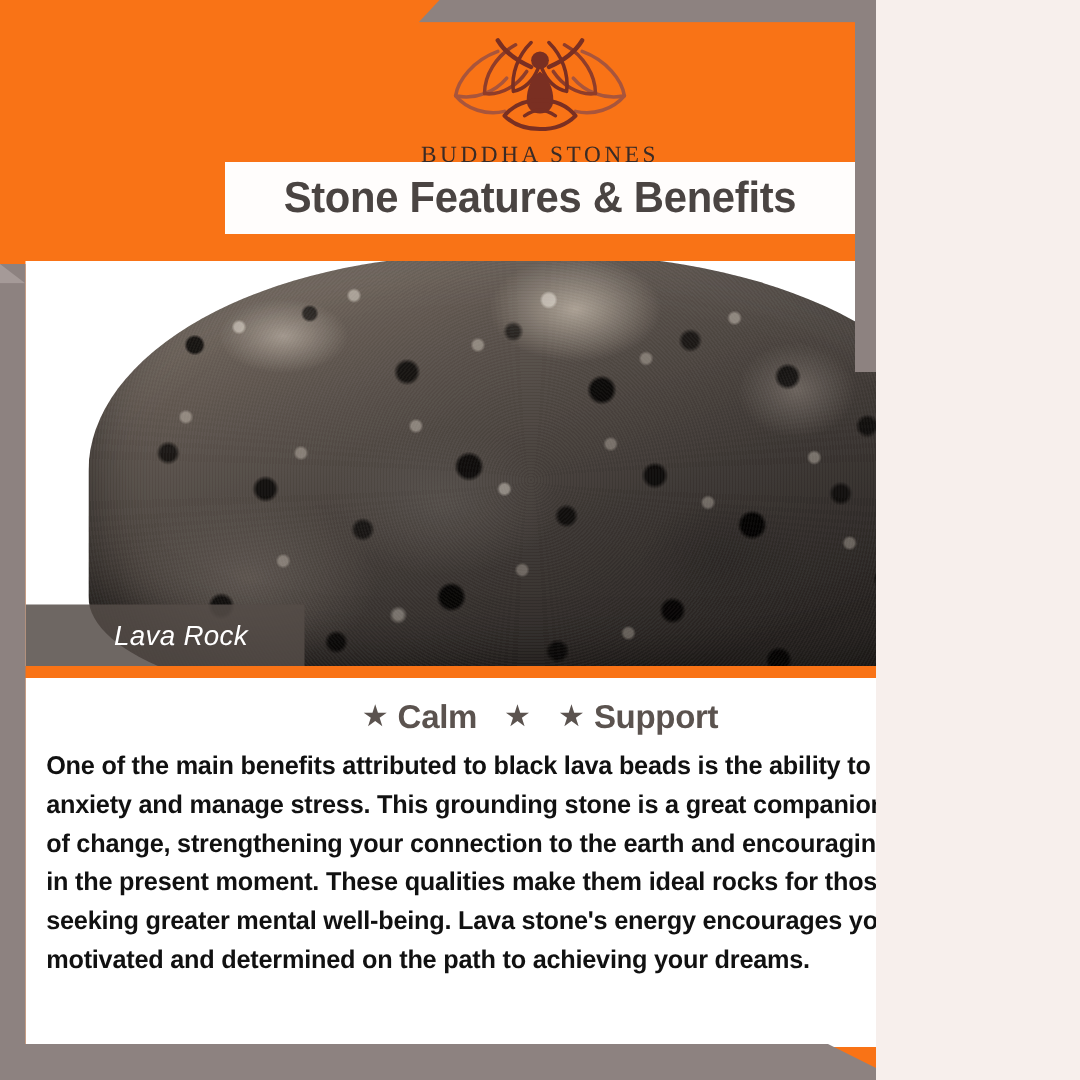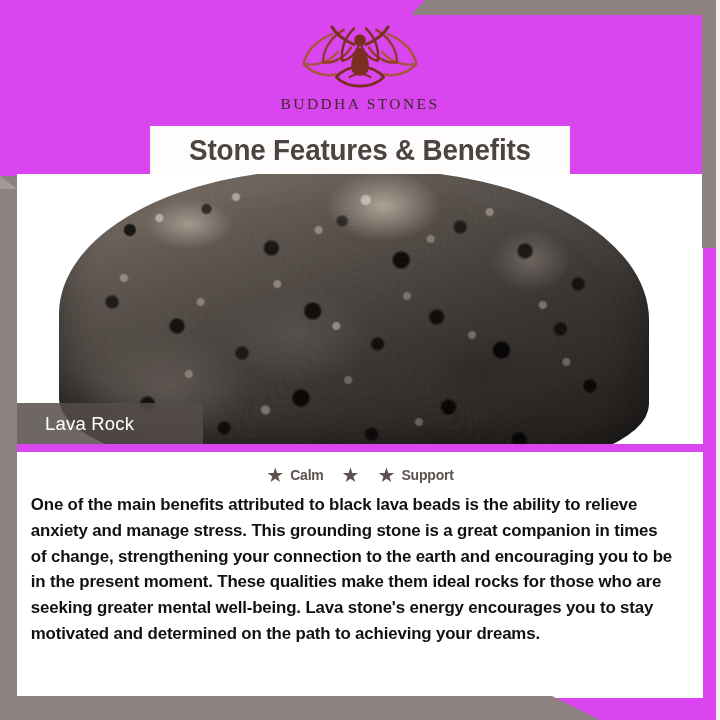--- a/index.html
+++ b/index.html
@@ -8,23 +8,23 @@
   body {
     width: 720px;
     height: 720px;
     overflow: hidden;
     font-family: "Liberation Sans", sans-serif;
     background: #f7efec;
   }
 
   .poster {
     position: relative;
-    width: 716px;
+    width: 584px;
     height: 720px;
-    background: #d946ef;
+    background: #f97316;
     overflow: hidden;
   }
 
   
   .deco-top-right {
     position: absolute;
     top: 0; right: 0;
     width: 305px; height: 15px;
     background: #8d8280;
     clip-path: polygon(14px 0, 100% 0, 100% 100%, 0 100%);
@@ -80,21 +80,21 @@
     font-size: 15.5px;
     letter-spacing: 2.4px;
     font-weight: 400;
     color: #3a2b26;
     font-family: "Liberation Serif", serif;
   }
 
   
   .title-banner {
     position: absolute;
-    left: 150px; top: 126px;
+    left: 150px; top: 108px;
     width: 420px; height: 48px;
     background: #fffdfc;
     display: flex;
     align-items: center;
     justify-content: center;
     z-index: 5;
     text-align: right;
   }
   .title-text {
     font-size: 29px;
@@ -196,25 +196,26 @@
   .caption-chip {
     position: absolute;
     left: 0; bottom: 0;
     width: 186px; height: 41px;
     background: rgba(85,76,72,.85);
     display: flex;
     align-items: center;
     z-index: 4;
   }
   .caption-text {
-    padding-left: 28px;
+    padding-left: 59px;
     font-size: 18.5px;
     color: #ffffff;
     font-weight: 400;
     letter-spacing: .2px;
+    font-style: italic;
   }
 
   
   .content-panel {
     position: absolute;
     left: 17px; top: 452px;
     width: 686px; height: 246px;
     background: #ffffff;
     z-index: 3;
   }
@@ -229,21 +230,21 @@
     display: flex;
     align-items: center;
     gap: 6px;
   }
   .tag-star {
     font-size: 20px;
     line-height: 1;
     color: #5b534f;
   }
   .tag-label {
-    font-size: 14px;
+    font-size: 22px;
     font-weight: 700;
     color: #5b534f;
     letter-spacing: -.2px;
   }
   .body-copy {
     padding: 7px 18px 0 14px;
     font-size: 17.1px;
     line-height: 25.8px;
     color: #111111;
     font-weight: 600;

